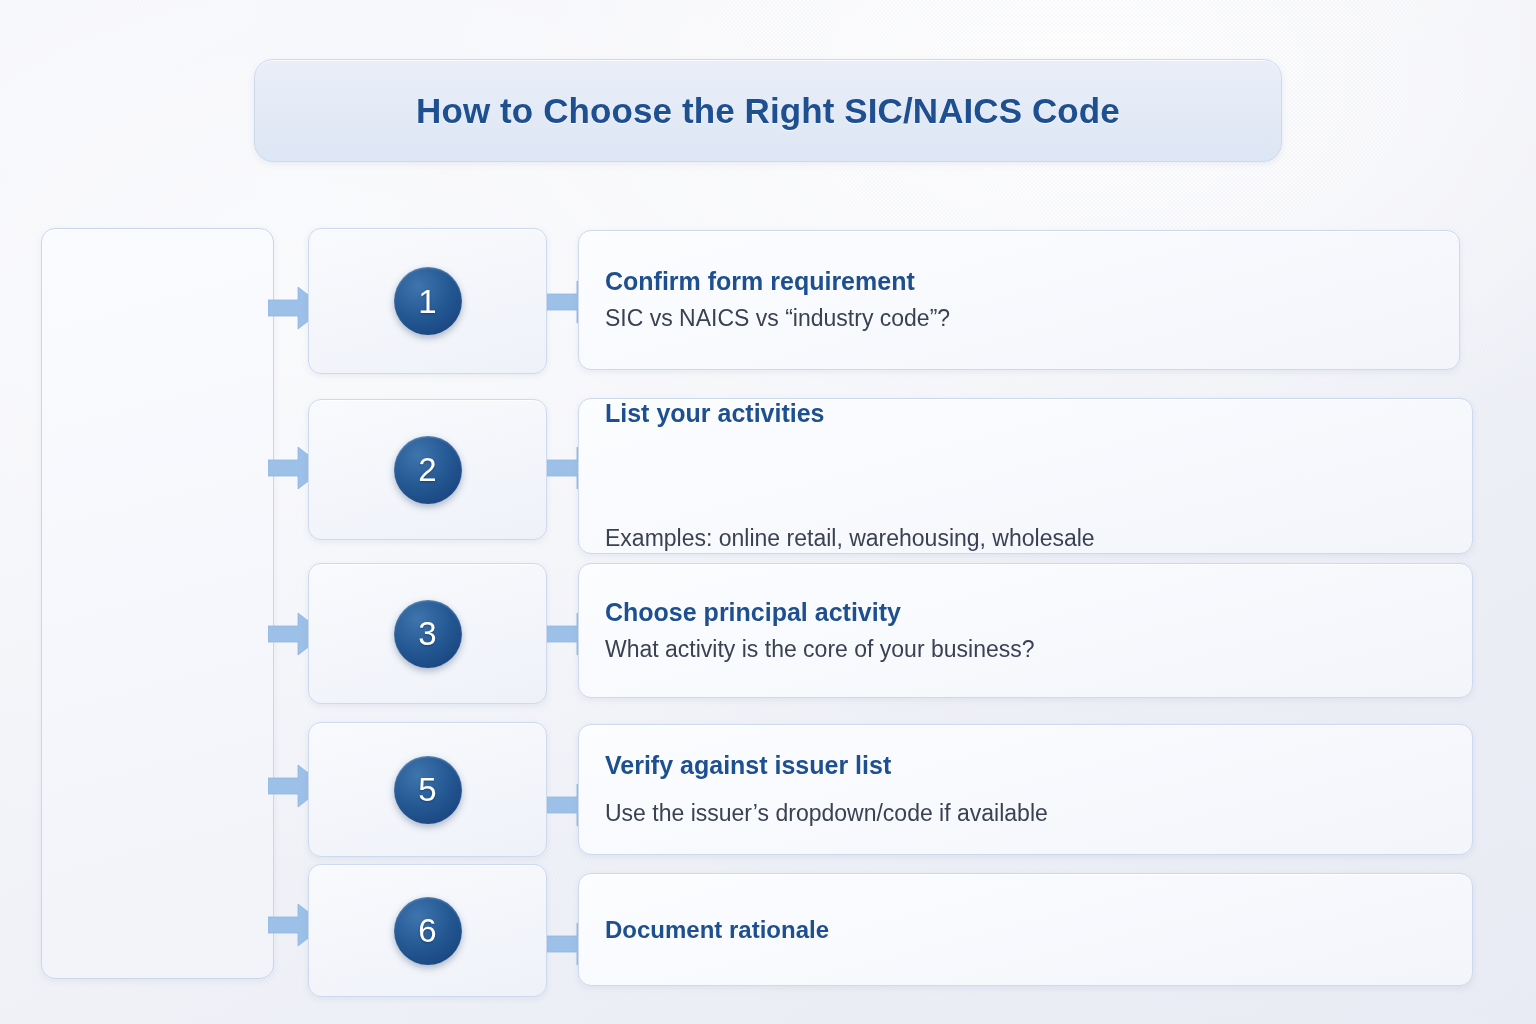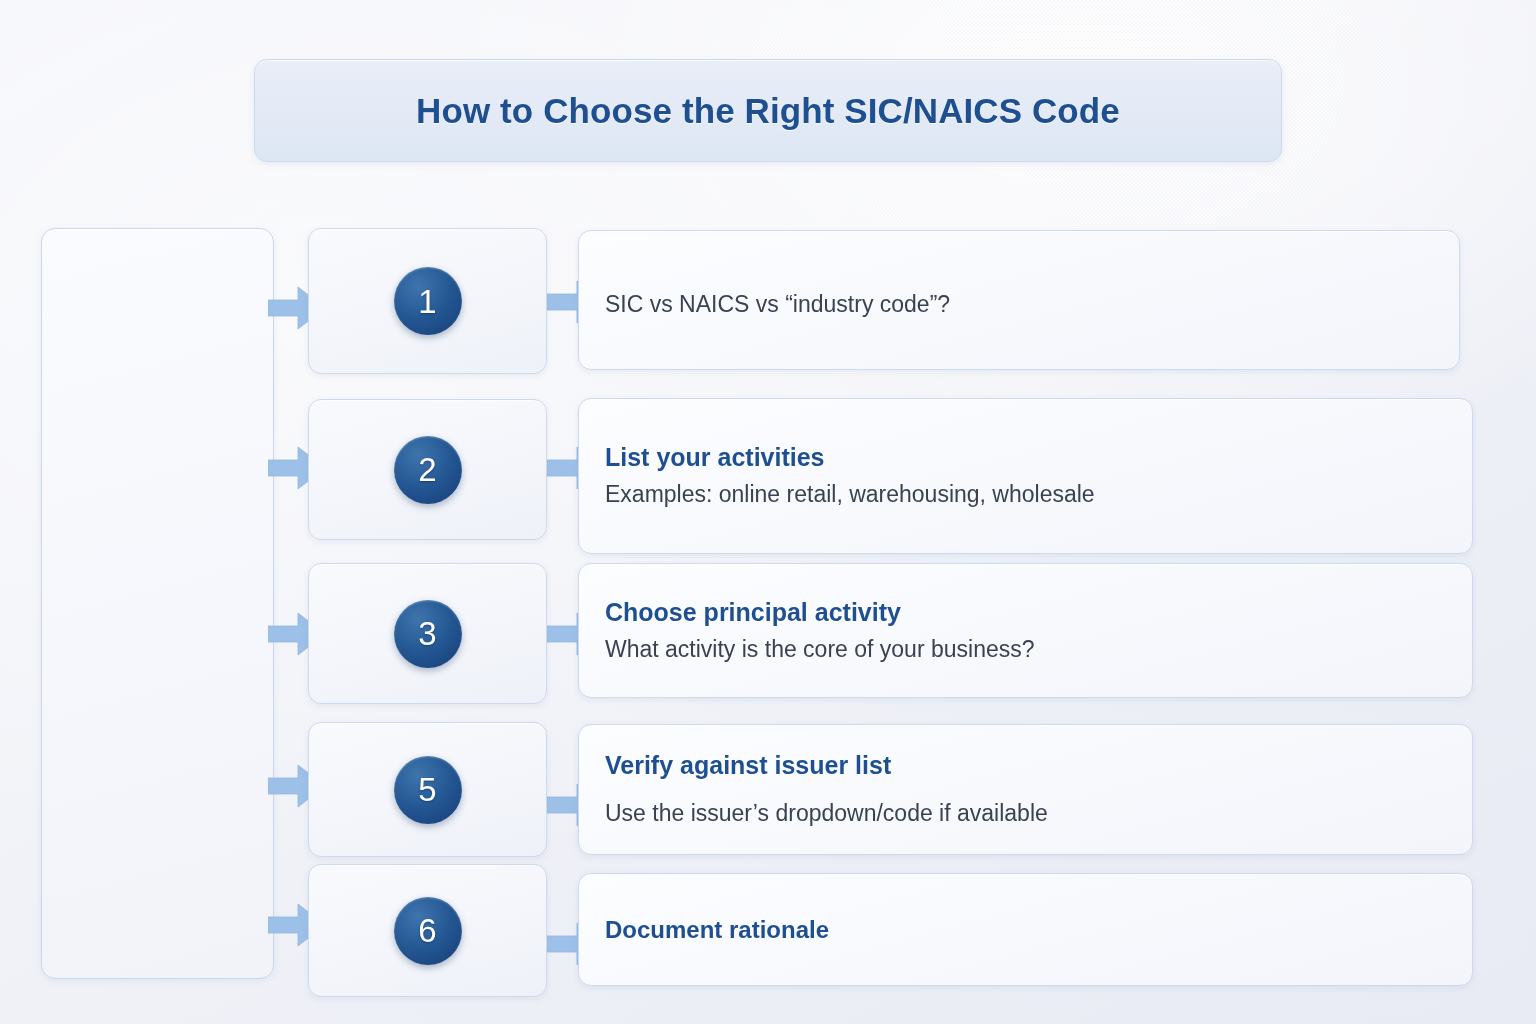--- a/index.html
+++ b/index.html
@@ -44,21 +44,21 @@
     background: radial-gradient(ellipse 1300px 900px at 22% 30%, rgba(255,255,255,0.55) 0%, rgba(255,255,255,0) 65%);
   }
 
   
   #title-card {
     position: absolute;
     left: 254px;
     top: 59px;
     width: 1026px;
     height: 101px;
-    border-radius: 13px;
+    border-radius: 19px;
     background: linear-gradient(180deg, #e9eef8 0%, #e3eaf6 55%, #dde6f4 100%);
     border: 1px solid #ccd9ee;
     box-shadow: 0 2px 6px rgba(90,110,150,0.10), inset 0 1px 0 rgba(255,255,255,0.75);
     display: flex;
     align-items: center;
     justify-content: center;
     z-index: 4;
   }
   #title-text {
     font-size: 35px;
@@ -180,41 +180,42 @@
       <div class="badge">
         <span>1</span>
       </div>
     </div>
     <div class="arrow" style="left:547px; top:51px;">
       <svg viewBox="0 0 58 46" xmlns="http://www.w3.org/2000/svg">
         <polygon points="0,15 30,15 30,2 57,23 30,44 30,31 0,31" fill="#9dc0e8" stroke="#8fb6e2" stroke-width="0.8"></polygon>
       </svg>
     </div>
     <div class="content-card" style="left:578px; top:2px; width:882px; height:140px;">
+      <div class="content-title">Confirm form requirement</div>
       <div class="content-desc">SIC vs NAICS vs “industry code”?</div>
     </div>
   </div>
 
   <div class="row" style="top:399px;">
     <div class="arrow" style="left:268px; top:46px;">
       <svg viewBox="0 0 58 46" xmlns="http://www.w3.org/2000/svg">
         <polygon points="0,15 30,15 30,2 57,23 30,44 30,31 0,31" fill="#9dc0e8" stroke="#8fb6e2" stroke-width="0.8"></polygon>
       </svg>
     </div>
     <div class="badge-card" style="top:0px; height:139px;">
       <div class="badge">
         <span>2</span>
       </div>
     </div>
     <div class="arrow" style="left:547px; top:46px;">
       <svg viewBox="0 0 58 46" xmlns="http://www.w3.org/2000/svg">
         <polygon points="0,15 30,15 30,2 57,23 30,44 30,31 0,31" fill="#9dc0e8" stroke="#8fb6e2" stroke-width="0.8"></polygon>
       </svg>
     </div>
-    <div class="content-card" style="left:578px; top:-1px; width:895px; height:156px;">
+    <div class="content-card" style="left:578px; top:-1px; width:895px; height:156px;justify-content:space-between;">
       <div class="content-title">List your activities</div>
       <div class="content-desc">Examples: online retail, warehousing, wholesale</div>
     </div>
   </div>
 
   <div class="row" style="top:563px;">
     <div class="arrow" style="left:268px; top:48px;">
       <svg viewBox="0 0 58 46" xmlns="http://www.w3.org/2000/svg">
         <polygon points="0,15 30,15 30,2 57,23 30,44 30,31 0,31" fill="#9dc0e8" stroke="#8fb6e2" stroke-width="0.8"></polygon>
       </svg>

